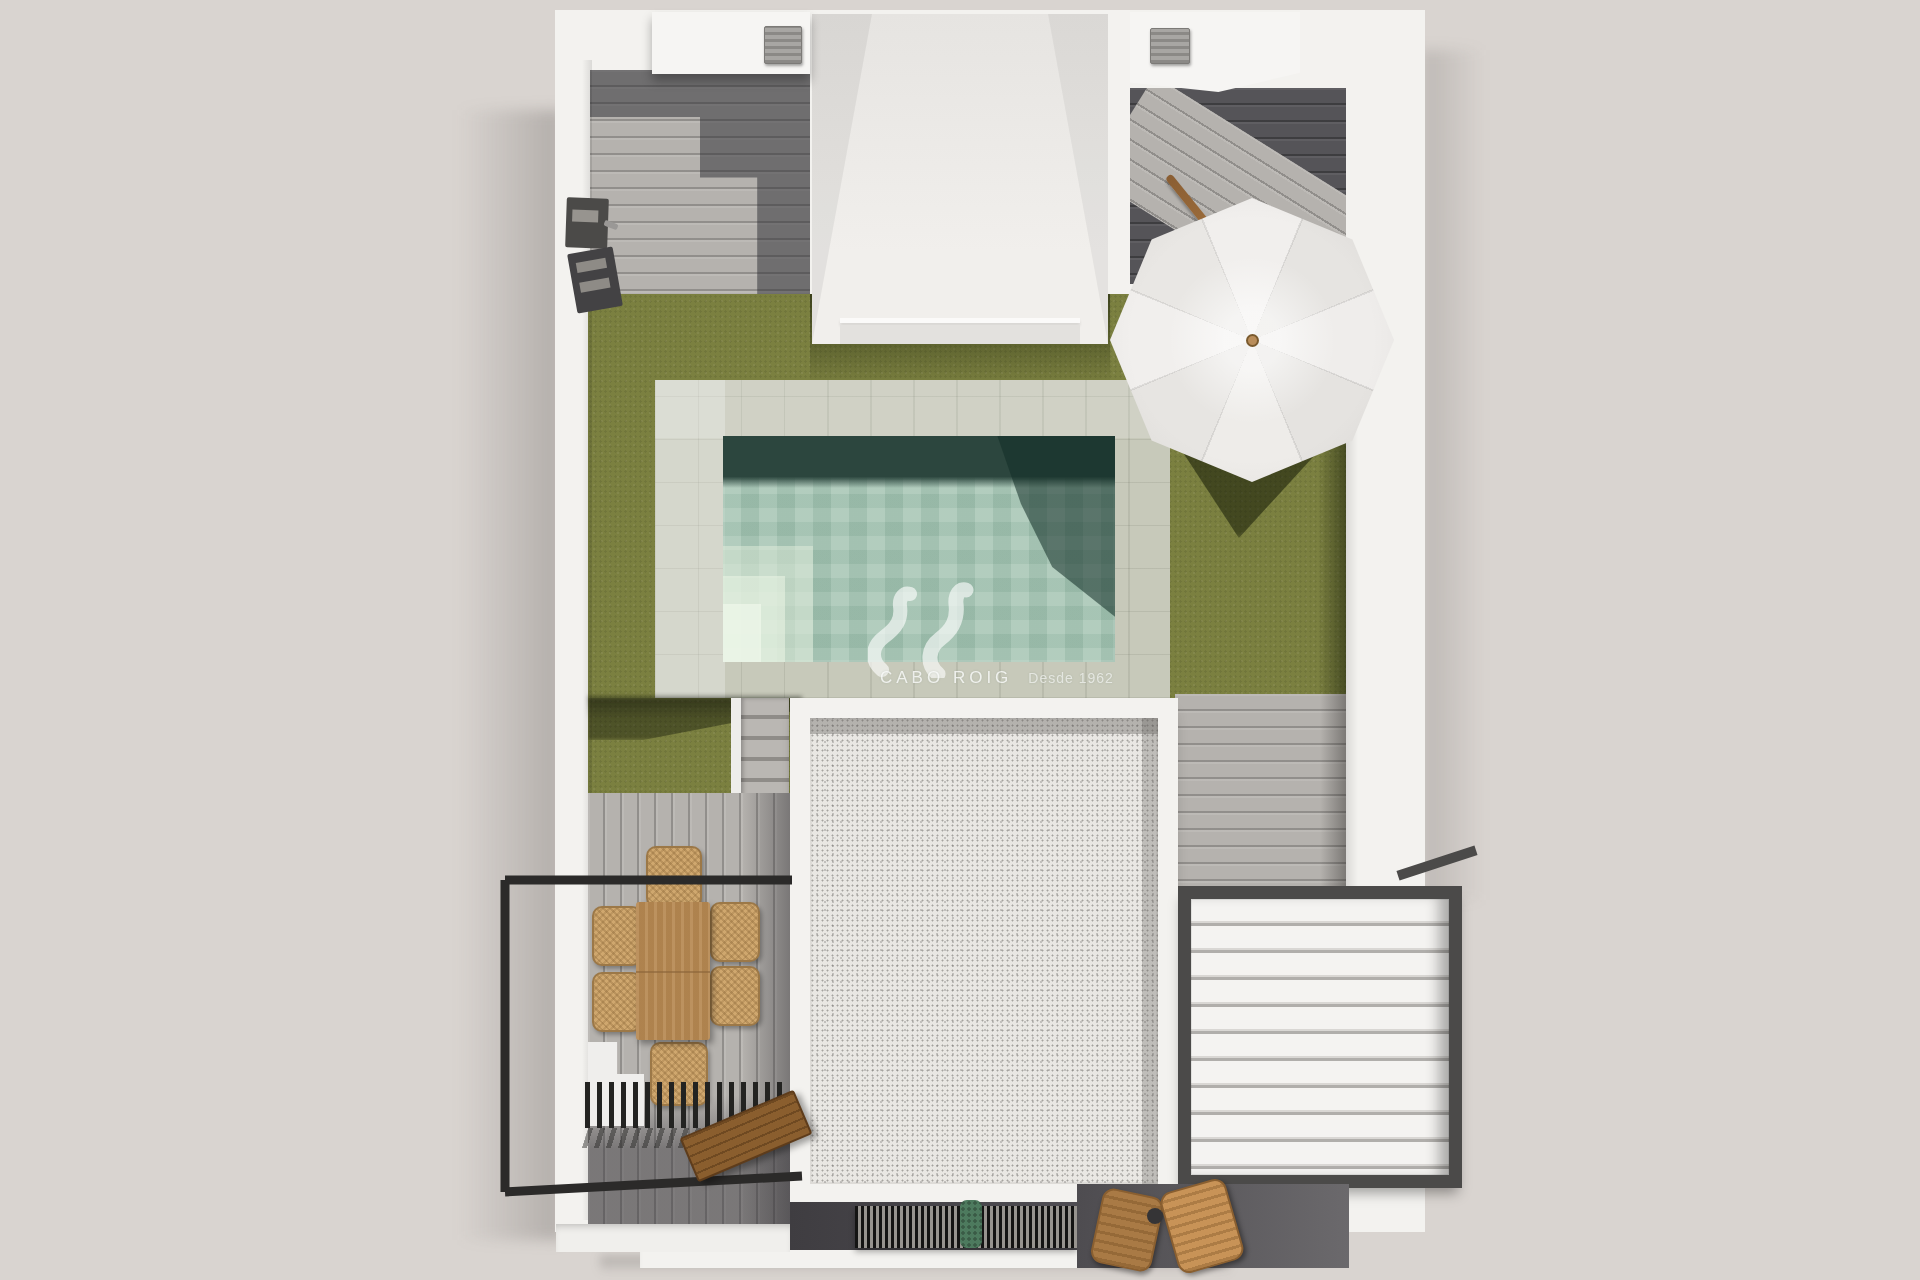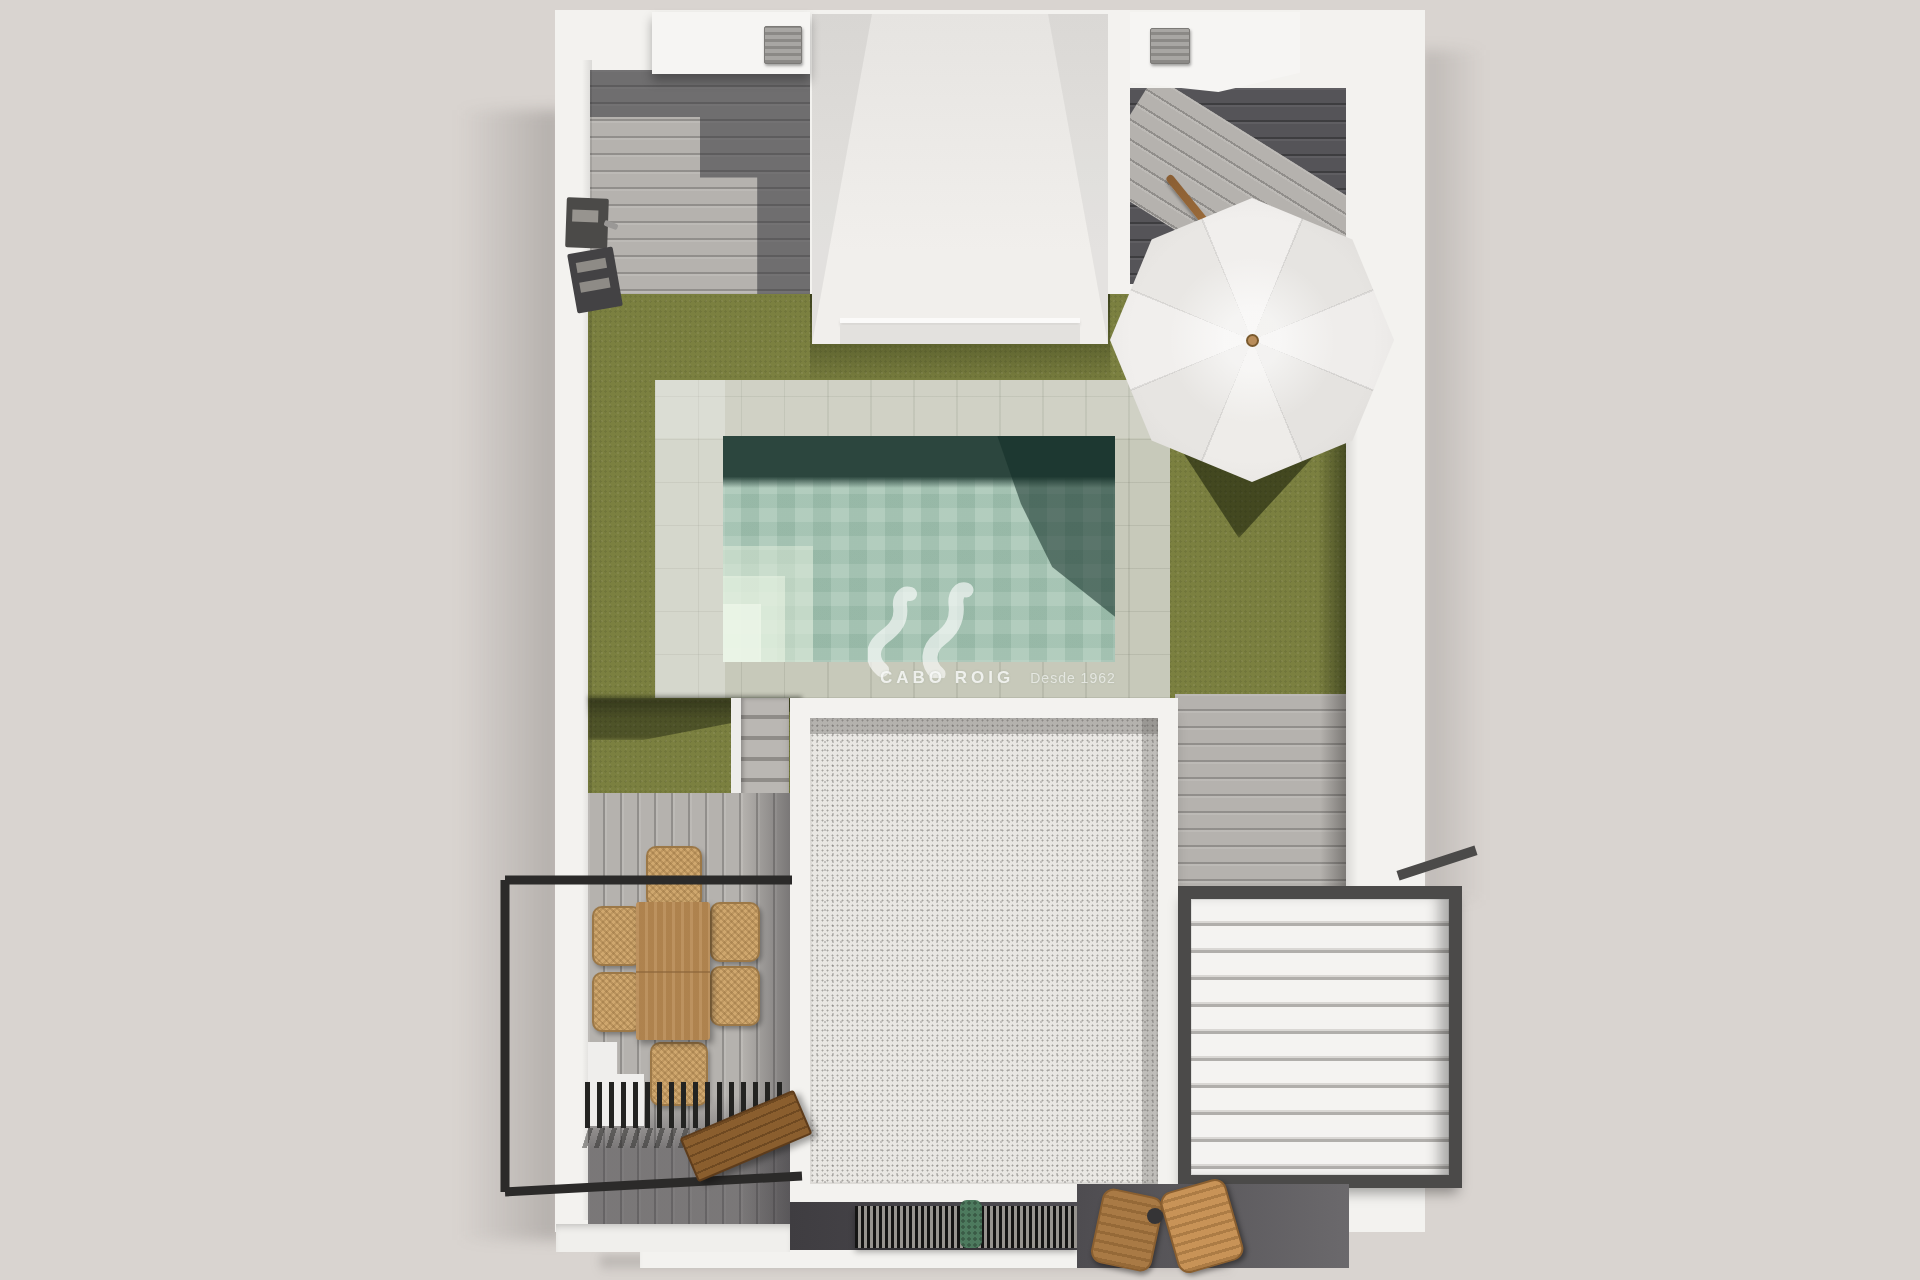--- a/index.html
+++ b/index.html
@@ -170,21 +170,21 @@
     background:repeating-conic-gradient(from -22.9deg,rgba(0,0,0,.08) 0 .9deg,rgba(0,0,0,0) .9deg 45deg);}
   .umb-glow{position:absolute;inset:0;background:radial-gradient(circle,rgba(255,255,255,.55) 0 14%,rgba(255,255,255,0) 42%),
     radial-gradient(circle,rgba(0,0,0,0) 60%,rgba(0,0,0,.06) 100%);}
   .umb-knob{position:absolute;left:50%;top:50%;width:13px;height:13px;margin:-6.5px 0 0 -6.5px;border-radius:50%;
     background:var(--knob);border:2px solid #7a5a2e;box-sizing:border-box;}
 
   
   .wm-swoosh{left:868px;top:582px;width:145px;height:96px;opacity:.62;}
   .wm-text{left:880px;top:668px;width:340px;height:24px;display:flex;align-items:baseline;gap:16px;
     color:rgba(255,255,255,.78);text-shadow:0 0 2px rgba(120,140,120,.3);}
-  .wm-brand{font-size:17px;letter-spacing:4px;font-weight:700;}
+  .wm-brand{font-size:17px;letter-spacing:4px;font-weight:400;}
   .wm-tag{font-size:14px;letter-spacing:1px;color:rgba(255,255,255,.62);}
 </style>
 </head>
 <body>
 
 <div class="stage">
 
   <div class="el sh-left"></div>
   <div class="el sh-right"></div>
   <div class="el sh-bottom"></div>

